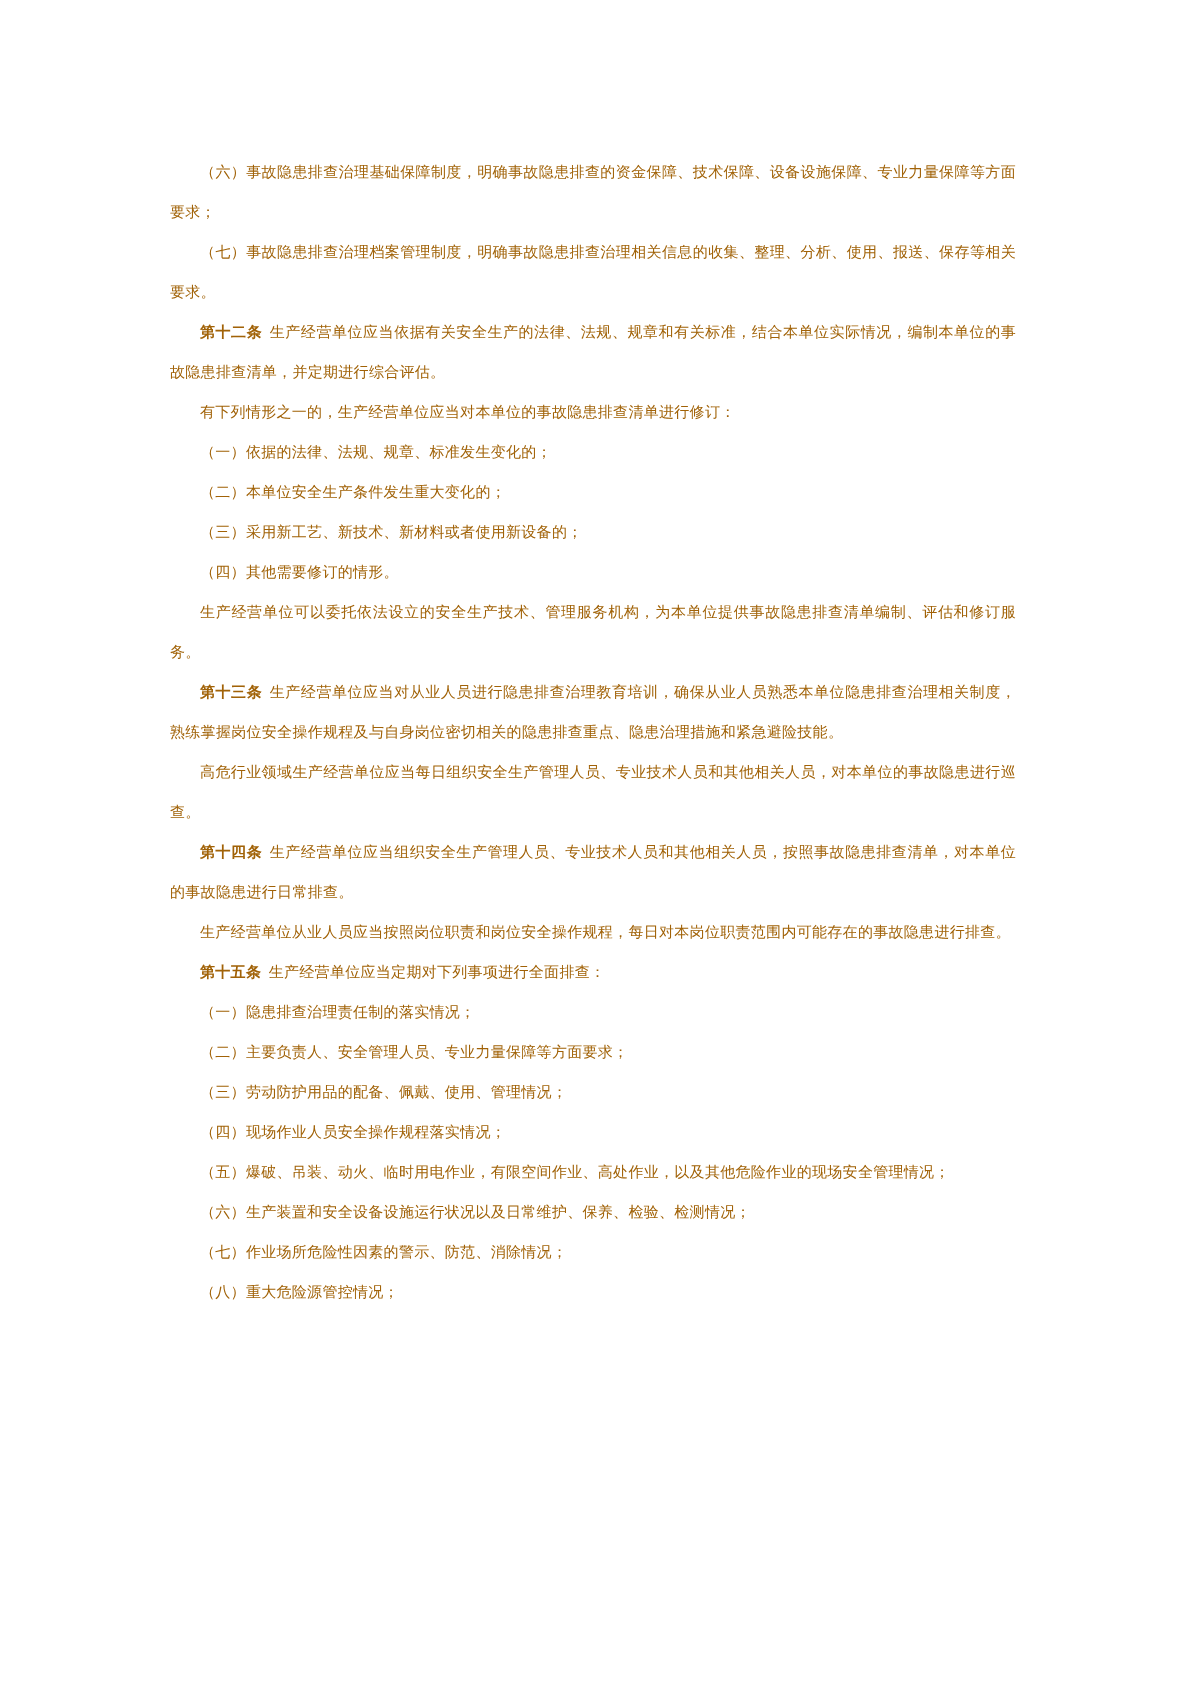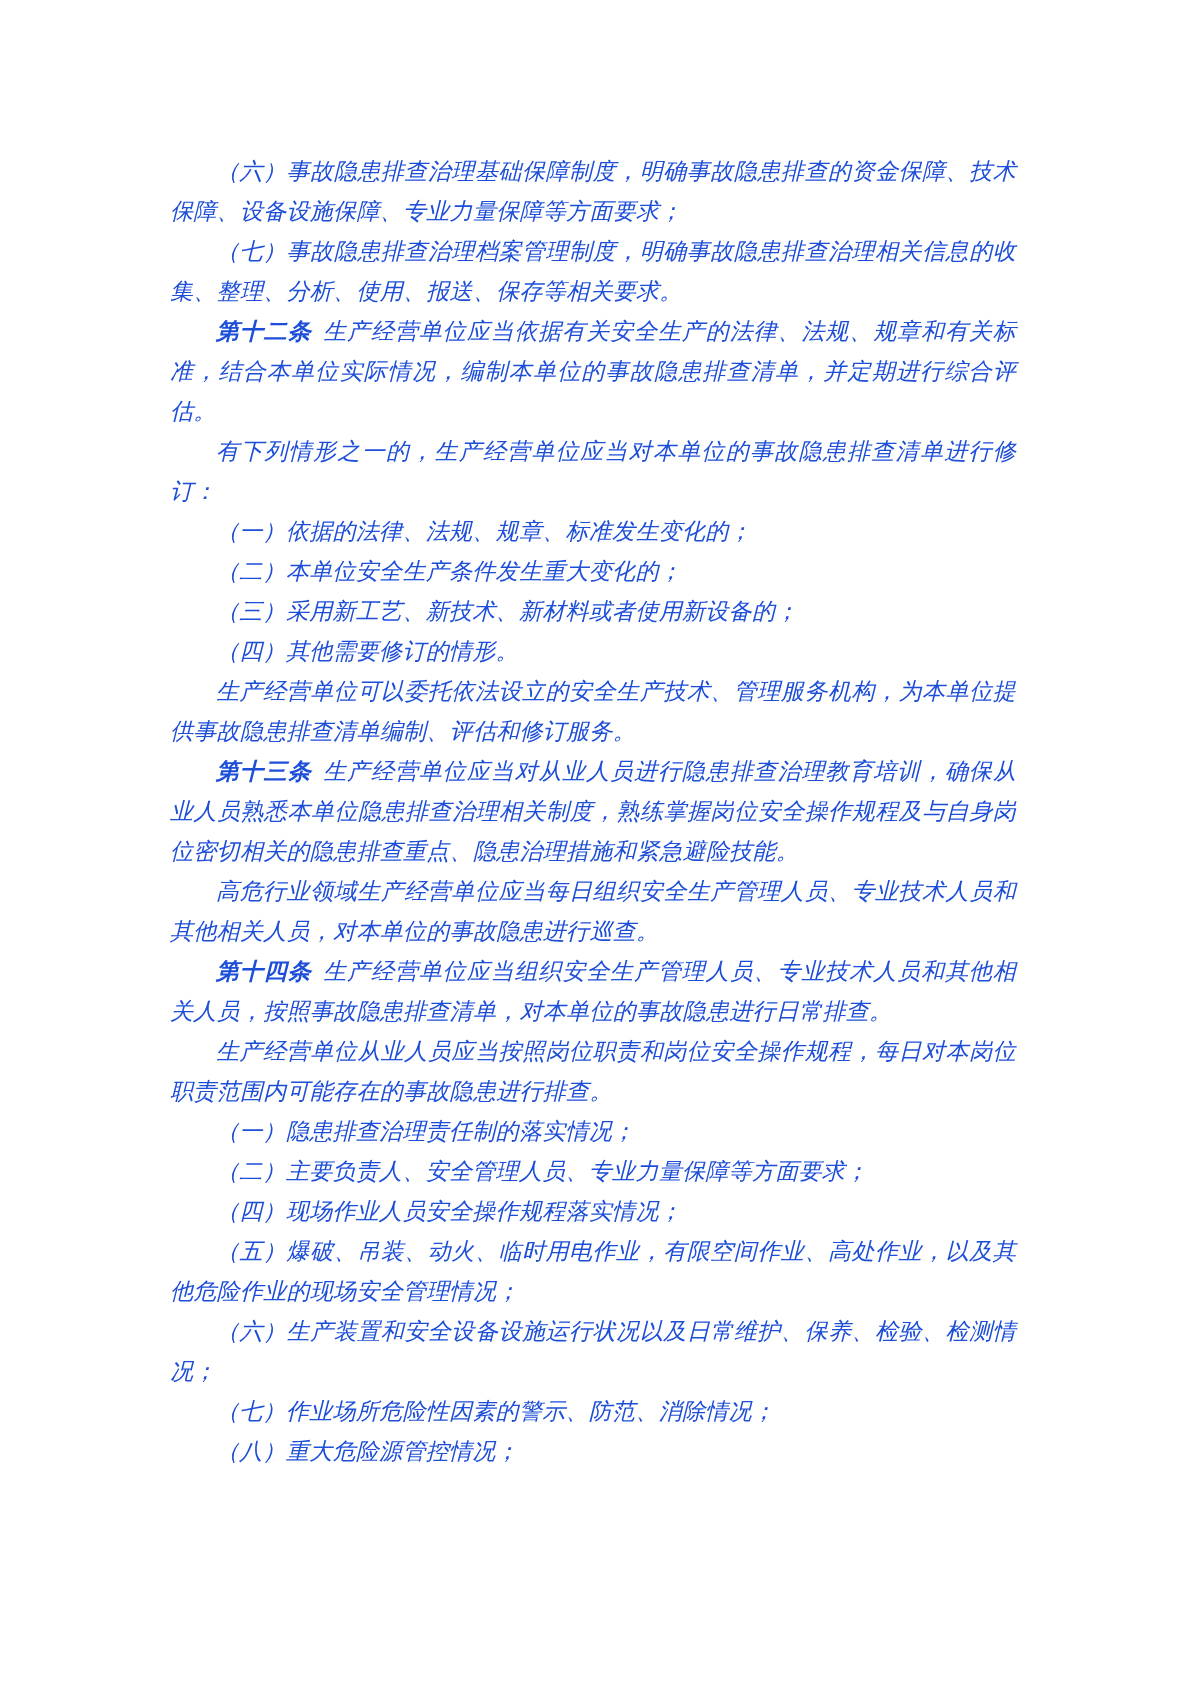--- a/index.html
+++ b/index.html
@@ -23,28 +23,27 @@
   }
   .doc {
     position: absolute;
     left: 170px;
     top: 152px;
     width: 846px;
   }
   .para {
     margin: 0;
     padding: 0;
-    font-size: 23px;
+    font-size: 15px;
     line-height: 40px;
     letter-spacing: 0.3px;
     text-align: justify;
     text-indent: 2em;
-    color: #1d4ed8;
+    color: #a16207;
     font-weight: 400;
-    font-style: italic;
   }
   .article-num {
     font-weight: 700;
     margin-right: 0.5em;
     margin-top: 34px;
   }
 </style>
 </head>
 <body>
 
@@ -56,21 +55,23 @@
       <p class="para"><span>有下列情形之一的，生产经营单位应当对本单位的事故隐患排查清单进行修订：</span></p>
       <p class="para"><span>（一）依据的法律、法规、规章、标准发生变化的；</span></p>
       <p class="para"><span>（二）本单位安全生产条件发生重大变化的；</span></p>
       <p class="para"><span>（三）采用新工艺、新技术、新材料或者使用新设备的；</span></p>
       <p class="para"><span>（四）其他需要修订的情形。</span></p>
       <p class="para"><span>生产经营单位可以委托依法设立的安全生产技术、管理服务机构，为本单位提供事故隐患排查清单编制、评估和修订服务。</span></p>
       <p class="para"><span class="article-num">第十三条</span><span>生产经营单位应当对从业人员进行隐患排查治理教育培训，确保从业人员熟悉本单位隐患排查治理相关制度，熟练掌握岗位安全操作规程及与自身岗位密切相关的隐患排查重点、隐患治理措施和紧急避险技能。</span></p>
       <p class="para"><span>高危行业领域生产经营单位应当每日组织安全生产管理人员、专业技术人员和其他相关人员，对本单位的事故隐患进行巡查。</span></p>
       <p class="para"><span class="article-num">第十四条</span><span>生产经营单位应当组织安全生产管理人员、专业技术人员和其他相关人员，按照事故隐患排查清单，对本单位的事故隐患进行日常排查。</span></p>
       <p class="para"><span>生产经营单位从业人员应当按照岗位职责和岗位安全操作规程，每日对本岗位职责范围内可能存在的事故隐患进行排查。</span></p>
+      <p class="para"><span class="article-num">第十五条</span><span>生产经营单位应当定期对下列事项进行全面排查：</span></p>
       <p class="para"><span>（一）隐患排查治理责任制的落实情况；</span></p>
       <p class="para"><span>（二）主要负责人、安全管理人员、专业力量保障等方面要求；</span></p>
+      <p class="para"><span>（三）劳动防护用品的配备、佩戴、使用、管理情况；</span></p>
       <p class="para"><span>（四）现场作业人员安全操作规程落实情况；</span></p>
       <p class="para"><span>（五）爆破、吊装、动火、临时用电作业，有限空间作业、高处作业，以及其他危险作业的现场安全管理情况；</span></p>
       <p class="para"><span>（六）生产装置和安全设备设施运行状况以及日常维护、保养、检验、检测情况；</span></p>
       <p class="para"><span>（七）作业场所危险性因素的警示、防范、消除情况；</span></p>
       <p class="para"><span>（八）重大危险源管控情况；</span></p>
     </div>
 </div>
 
 </body></html>

